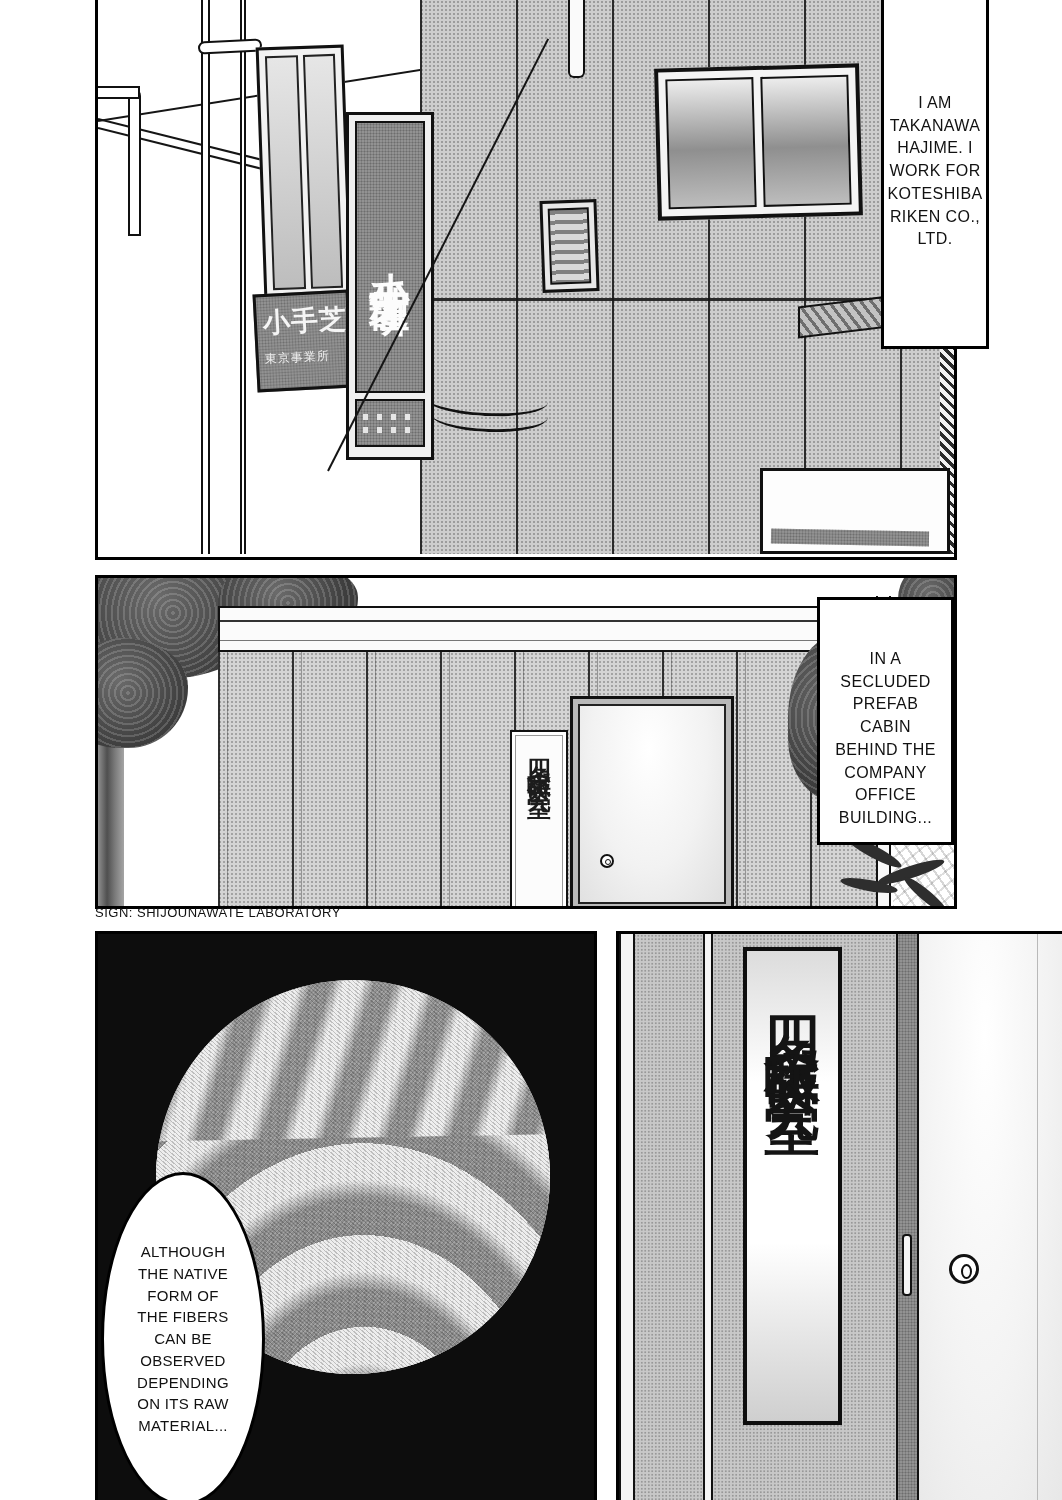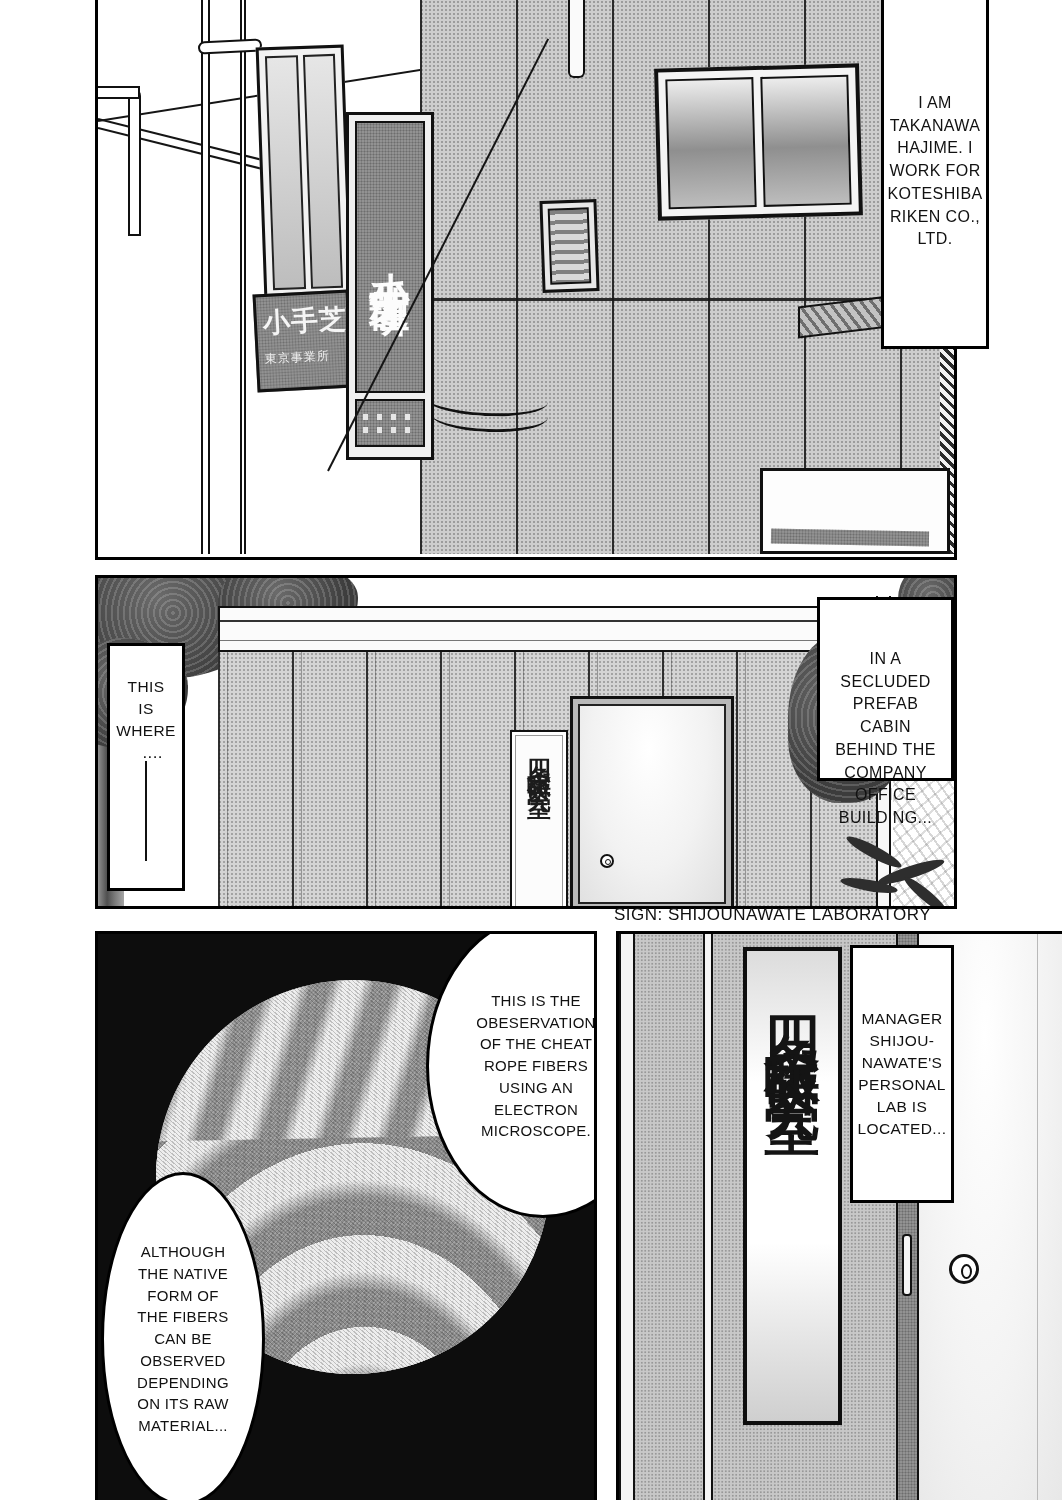--- a/index.html
+++ b/index.html
@@ -115,27 +115,27 @@
     background: #fcfcfc; border: 2px solid #111; box-shadow: inset 0 0 0 3px #fff, inset 0 0 0 4px #999;
     display: flex; justify-content: center; padding-top: 8px; overflow: hidden; z-index: 4; }
   .p2-doorsign .kanji { font-size: 24px; letter-spacing: 7px; color: #1c1c1c;
     font-family: "Liberation Serif", "DejaVu Serif", serif; font-weight: bold; }
   .p2-scrib { position: absolute; left: 795px; top: 30px; width: 62px; height: 300px;
     background:
       repeating-linear-gradient(55deg, rgba(70,70,70,0.22) 0 2px, rgba(0,0,0,0) 2px 9px),
       repeating-linear-gradient(-40deg, rgba(70,70,70,0.18) 0 2px, rgba(0,0,0,0) 2px 11px); }
   .leaf { position: absolute; background: #2e2e2e; border-radius: 50%; }
   .box-p2-left  { left: 107px; top: 643px; width: 78px; height: 248px; padding-top: 30px; font-size: 15.5px; }
-  .box-p2-right { left: 817px; top: 597px; width: 137px; height: 184px; padding-top: 48px; }
+  .box-p2-right { left: 817px; top: 597px; width: 137px; height: 248px; padding-top: 48px; }
   .vdots { width: 7px; word-break: break-all; line-height: 0.55; font-size: 17px; margin-top: 6px; }
   .vline { width: 2px; height: 100px; background: #111; margin-top: 4px; }
 
   
   .caption { position: absolute; left: 95px; top: 905px; width: 862px; height: 24px;
-    font-size: 17px; letter-spacing: 0.5px; text-align: right; padding-right: 26px; color: #111; z-index: 15; }
+    font-size: 13px; letter-spacing: 0.5px; padding-right: 26px; color: #111; z-index: 15; }
 
   
   .p3 { left: 95px; top: 931px; width: 502px; height: 569px; border: 3px solid #000; border-bottom: none; background: #0d0d0d; }
   .scope { position: absolute; left: 58px; top: 46px; width: 394px; height: 394px; border-radius: 50%;
     overflow: hidden; background: #c9c9c9; box-shadow: inset 0 0 55px rgba(0,0,0,0.35); transform: rotate(-4deg); }
   .scope .stripes { position: absolute; inset: -10%;
     background: repeating-linear-gradient(112deg, #ededed 0 16px, #8f8f8f 28px 46px, #ededed 58px 60px); }
   .scope .arcs { position: absolute; left: -18%; right: -18%; top: 40%; bottom: -30%;
     background: repeating-radial-gradient(ellipse at 50% 105%, #8c8c8c 0 26px, #ececec 40px 66px);
     transform: rotate(3deg); }
@@ -264,55 +264,39 @@
     <div class="p2-doorsign">
       <div class="kanji vtext">四条畷研究室</div>
     </div>
 
     <div class="leaf" style="left:745px;top:268px;width:62px;height:12px;transform:rotate(28deg);z-index:5;"></div>
     <div class="leaf" style="left:778px;top:288px;width:70px;height:12px;transform:rotate(-18deg);z-index:5;"></div>
     <div class="leaf" style="left:742px;top:302px;width:58px;height:11px;transform:rotate(10deg);z-index:5;"></div>
     <div class="leaf" style="left:800px;top:312px;width:56px;height:11px;transform:rotate(40deg);z-index:5;"></div>
   </section>
 
-  <div class="narration box-p2-left">
-    <span>THIS
-IS
-WHERE</span>
-    <span class="vdots">....</span>
-    <span class="vline"></span>
-  </div>
   <div class="narration box-p2-right">
     <span>IN A
 SECLUDED
 PREFAB
 CABIN
 BEHIND THE
 COMPANY
 OFFICE
 BUILDING...</span>
   </div>
 
   <div class="caption">SIGN: SHIJOUNAWATE LABORATORY</div>
 
   <section class="panel p3">
     <div class="scope">
       <div class="stripes"></div>
       <div class="arcs"></div>
       <div class="grain"></div>
     </div>
-    <div class="bubble bub-top">
-      <span>THIS IS THE
-OBESERVATION
-OF THE CHEAT
-ROPE FIBERS
-USING AN
-ELECTRON
-MICROSCOPE.</span>
-    </div>
     <div class="bubble bub-bot">
       <span>ALTHOUGH
 THE NATIVE
 FORM OF
 THE FIBERS
 CAN BE
 OBSERVED
 DEPENDING
 ON ITS RAW
 MATERIAL...</span>
@@ -326,22 +310,14 @@
       <div class="edge"></div>
     </div>
     <div class="p4-framestrip darkboard"></div>
     <div class="p4-handle"></div>
     <div class="p4-knob"></div>
     <div class="p4-sign">
       <div class="kanji vtext">四条畷研究室</div>
     </div>
   </section>
 
-  <div class="narration box-p4">
-    <span>MANAGER
-SHIJOU-
-NAWATE'S
-PERSONAL
-LAB IS
-LOCATED...</span>
-  </div>
 
 </div>
 
 </body></html>

